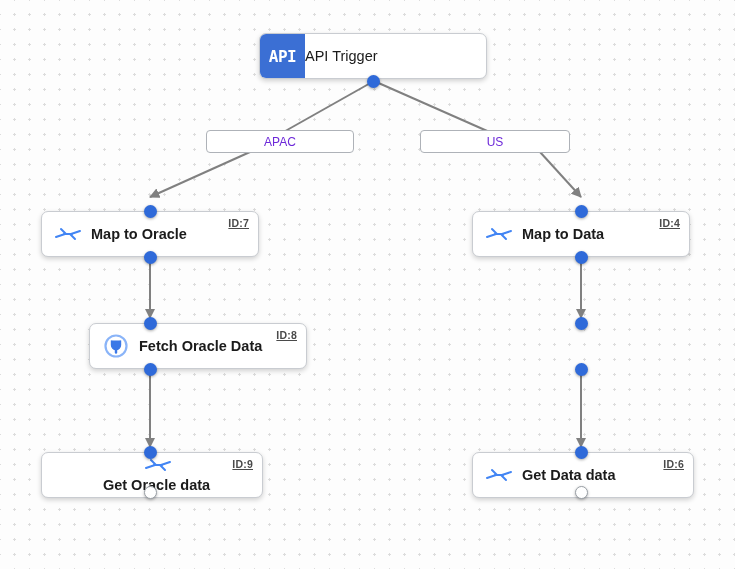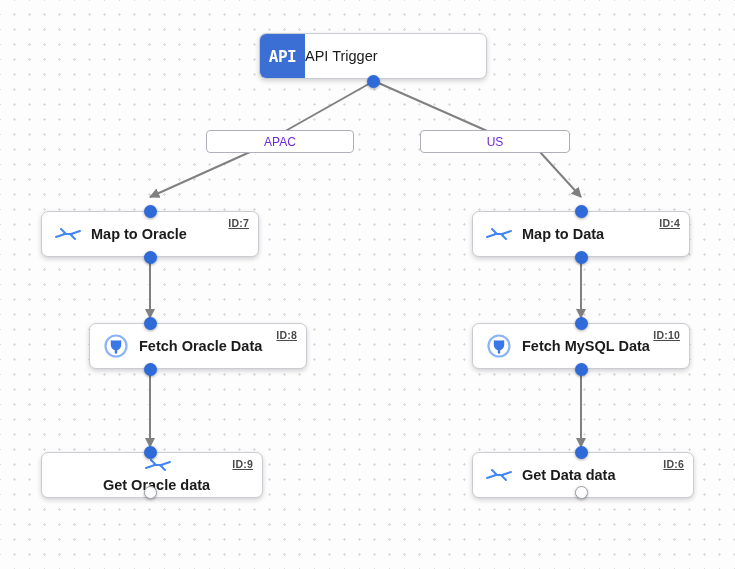--- a/index.html
+++ b/index.html
@@ -238,31 +238,20 @@
           <path d="M9 9 L17 9"></path>
         </g>
       </svg>
     </span>
     <span class="node-label">Map to Data</span>
     <span class="node-id">ID:4</span>
   </div>
   <div class="port port-filled" style="left:575px; top:205px;"></div>
   <div class="port port-filled" style="left:575px; top:251px;"></div>
 
-  <div class="node step" style="left:472px; top:323px;">
-    <span class="step-icon">
-      <svg width="24" height="24" viewBox="0 0 24 24">
-        <circle cx="12" cy="12" r="10.5" fill="none" stroke="#8ab4f8" stroke-width="2.2"></circle>
-        <path d="M12 12.5 L12 18.5" stroke="#3b78e7" stroke-width="2.4" stroke-linecap="round"></path>
-        <path d="M7.5 6.5 L7.5 11 a4.5 4.5 0 0 0 9 0 L16.5 6.5" fill="#3b78e7" stroke="#3b78e7" stroke-width="1.4" stroke-linejoin="round"></path>
-      </svg>
-    </span>
-    <span class="node-label">Fetch MySQL Data</span>
-    <span class="node-id">ID:10</span>
-  </div>
   <div class="port port-filled" style="left:575px; top:317px;"></div>
   <div class="port port-filled" style="left:575px; top:363px;"></div>
 
   <div class="node step" style="left:472px; top:452px; width:222px;">
     <span class="step-icon">
       <svg width="26" height="18" viewBox="0 0 26 18">
         <g stroke="#4285f4" stroke-width="2" fill="none" stroke-linecap="round">
           <path d="M1 12 L10 9"></path>
             <path d="M6 4 L11 9"></path>
           <path d="M25 6 L16 9"></path>

